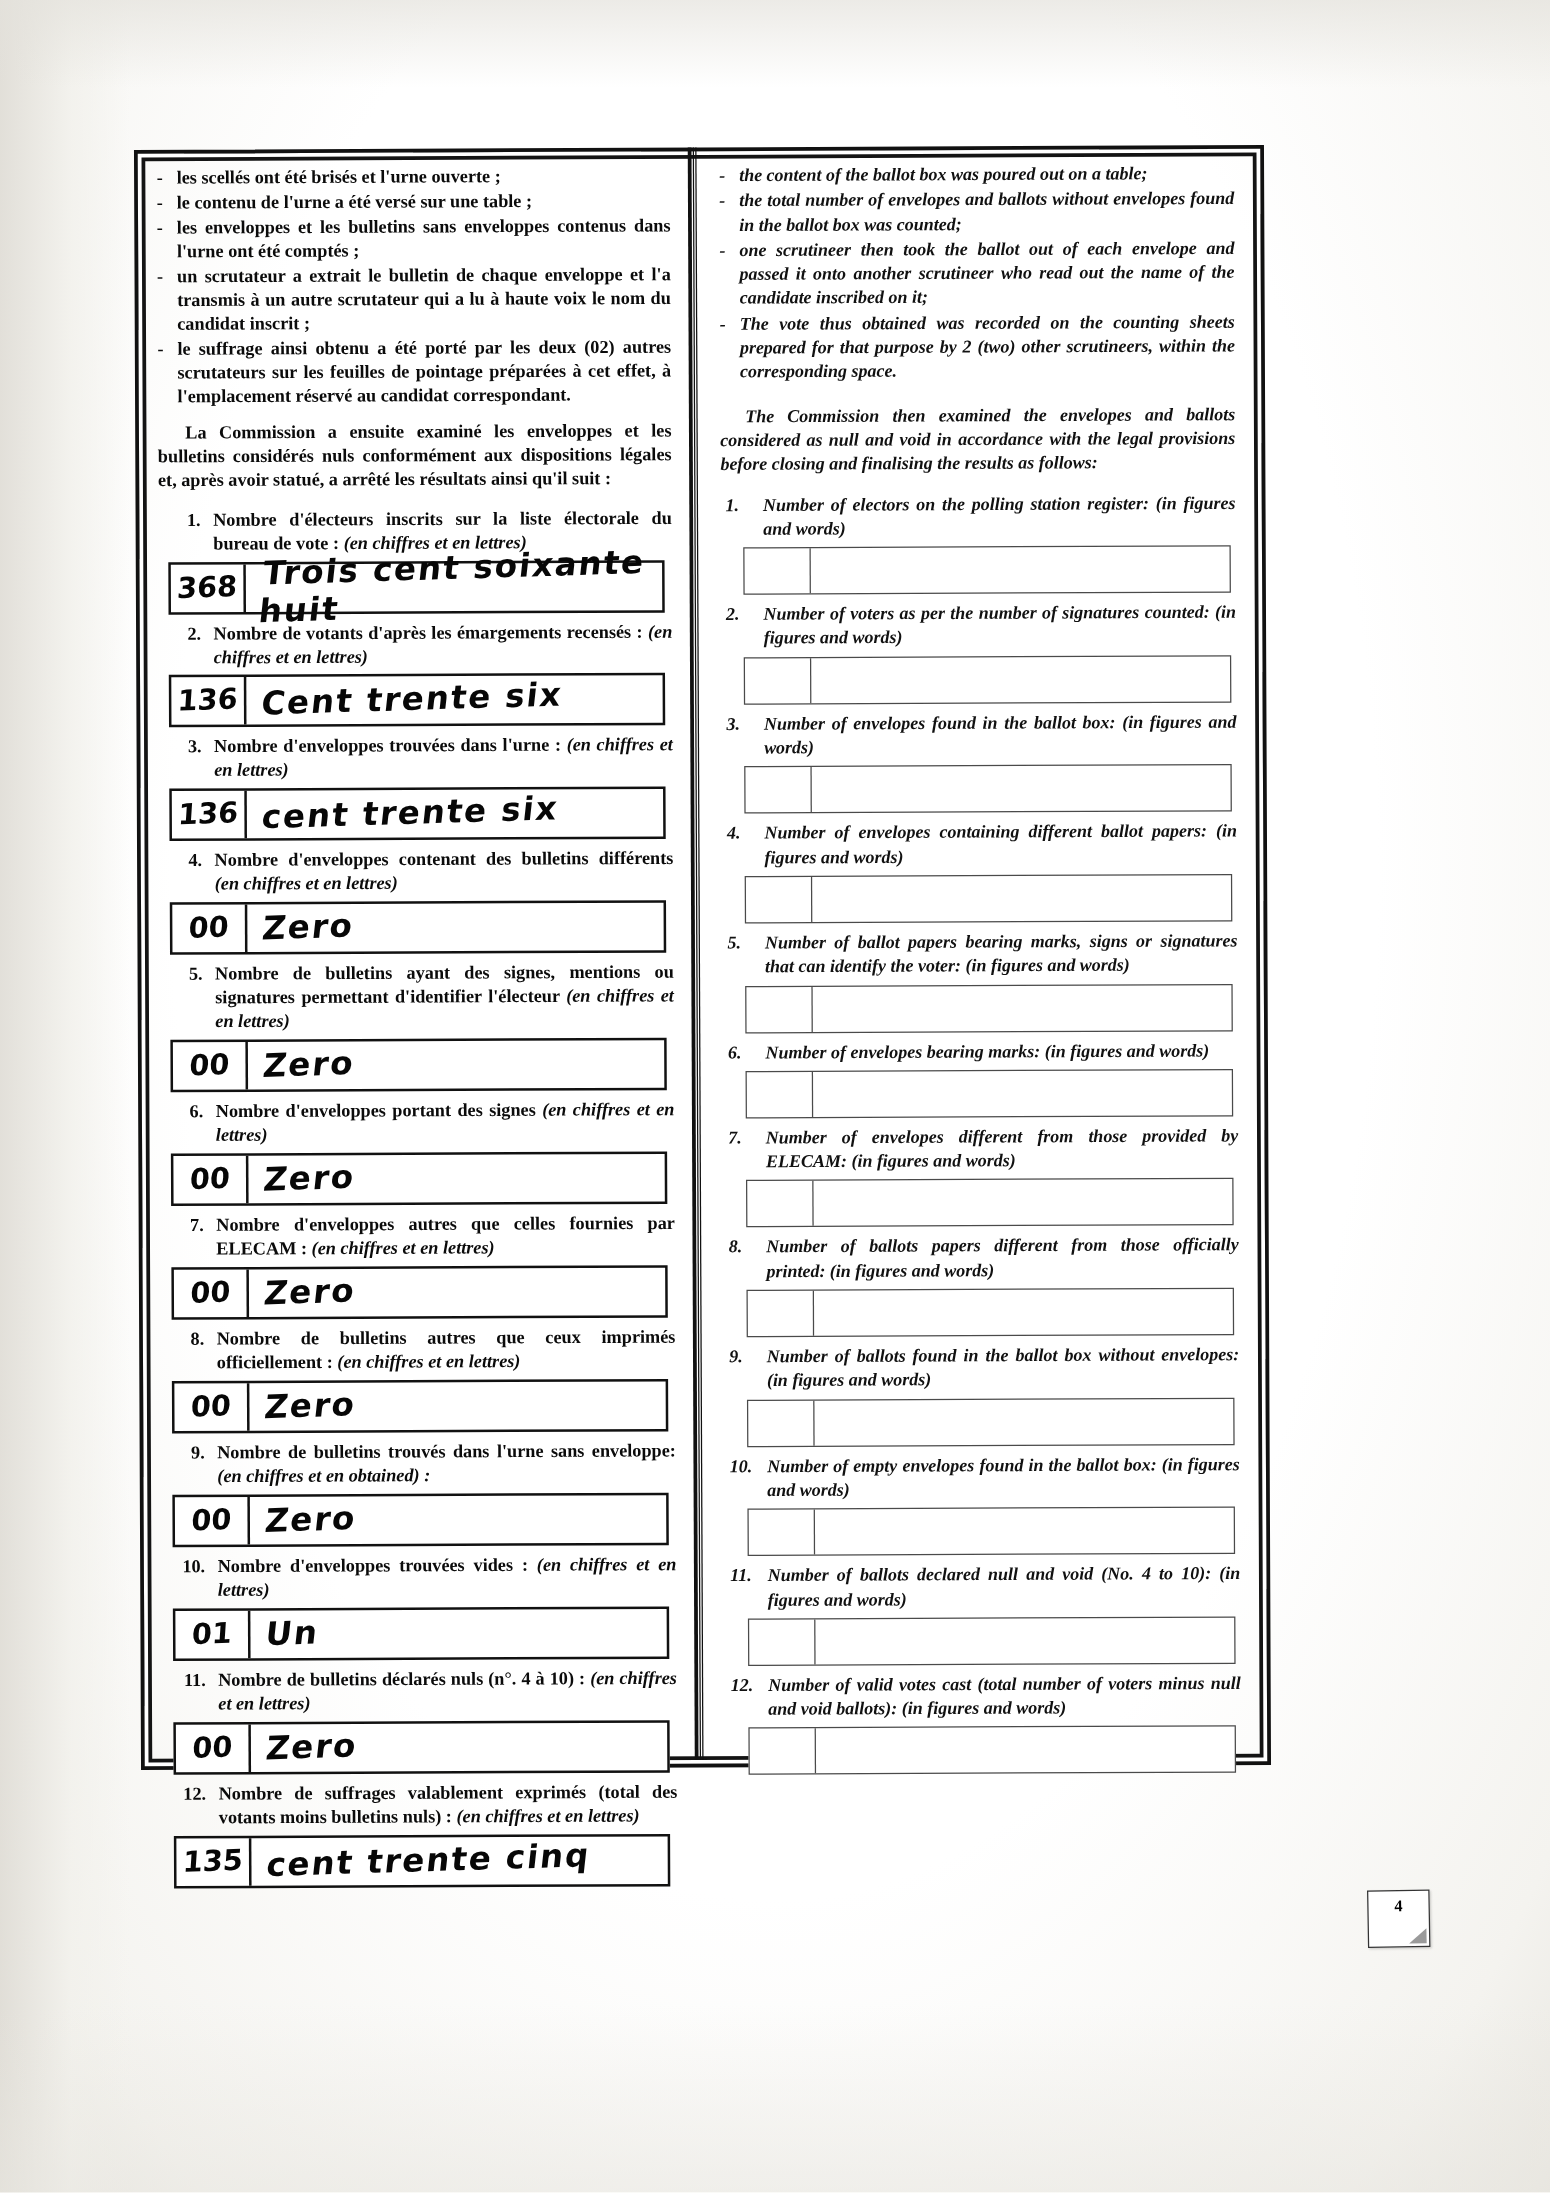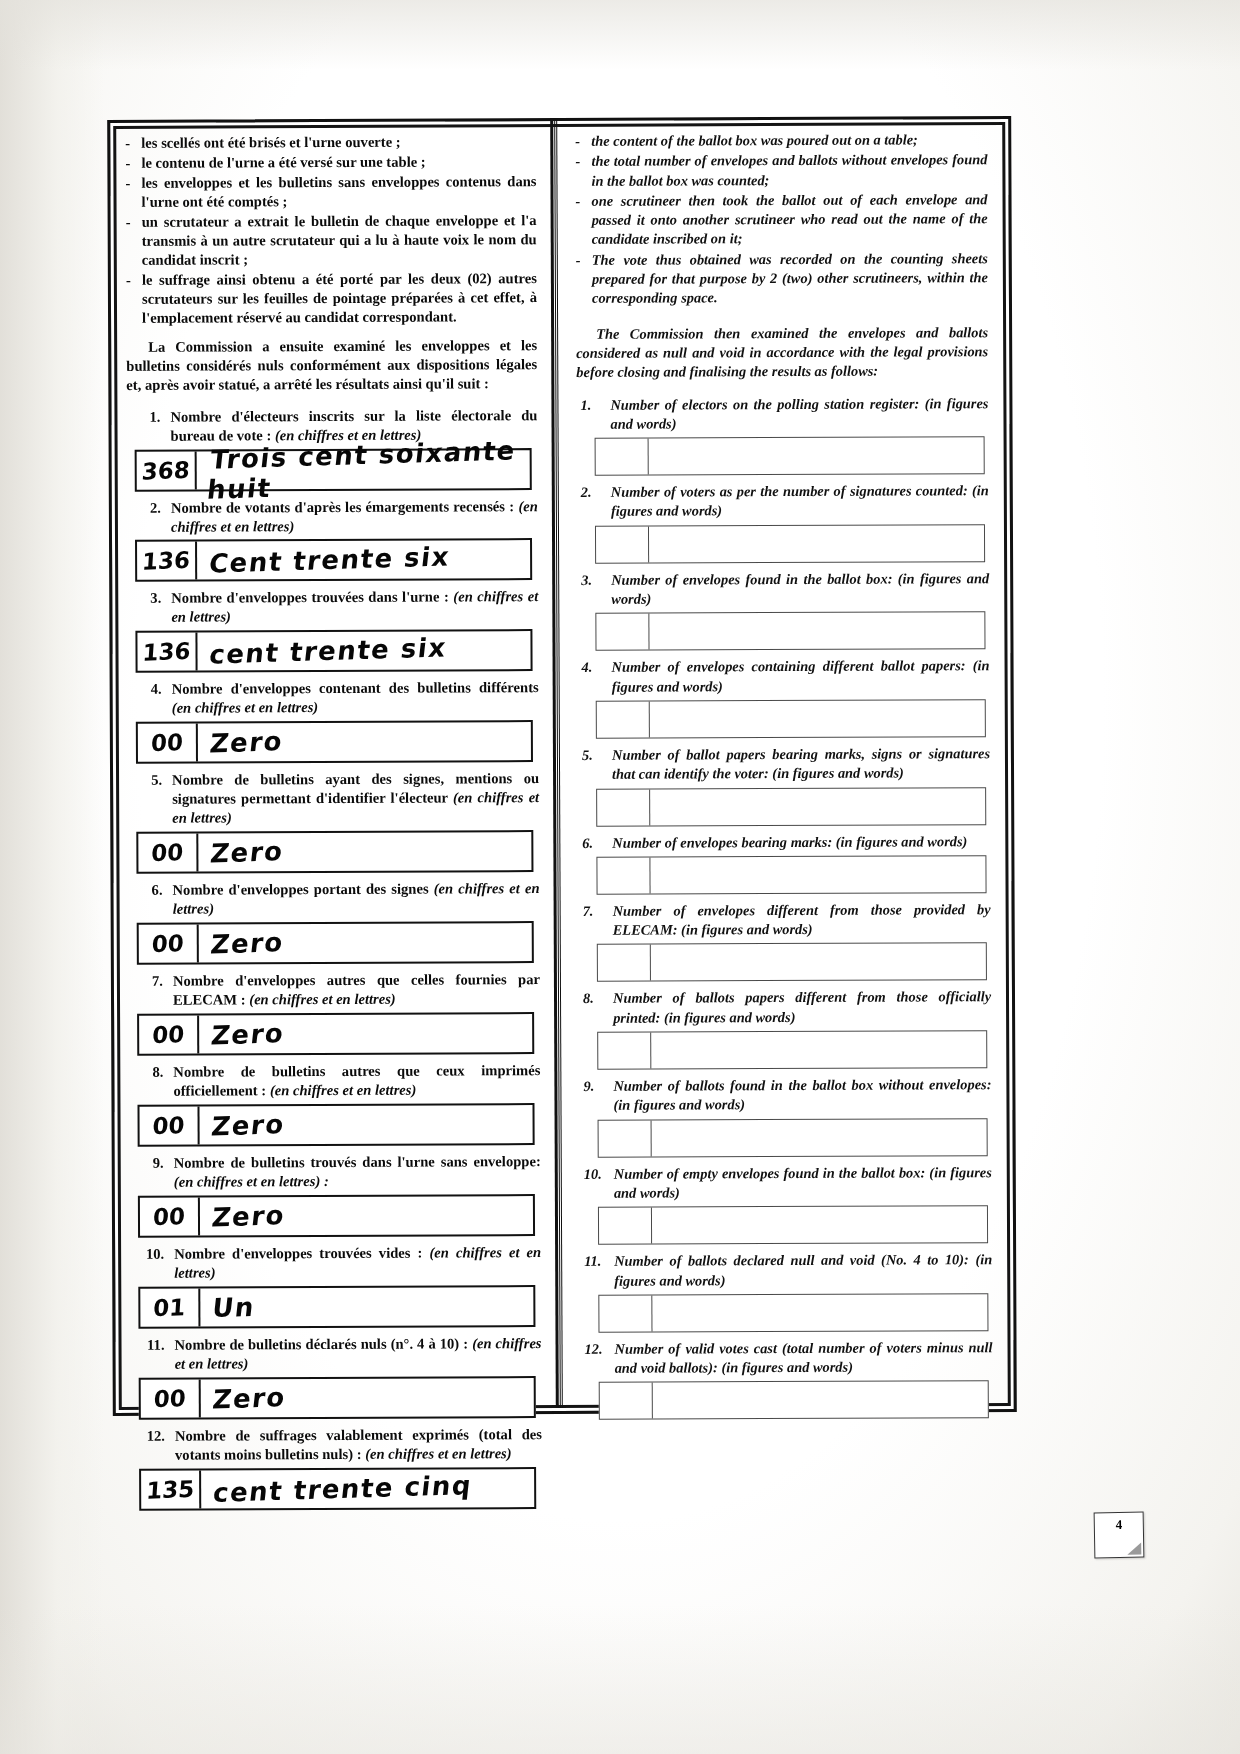--- a/index.html
+++ b/index.html
@@ -284,21 +284,21 @@
               <span class="hand-num">00</span>
             </div>
             <div class="words">
               <span class="hand-words">Zero</span>
             </div>
           </div>
         </div>
         <div class="q">
           <div class="q-row fr">
             <div class="q-num">9.</div>
-            <div class="q-text"><span>Nombre de bulletins trouvés dans l'urne sans enveloppe: </span><span class="hint">(en chiffres et en lettres) :</span></div>
+            <div class="q-text"><span>Nombre de bulletins trouvés dans l'urne sans enveloppe: </span><span class="hint">(en chiffres et en obtained) :</span></div>
           </div>
           <div class="ansbox ansbox-fr">
             <div class="figures">
               <span class="hand-num">00</span>
             </div>
             <div class="words">
               <span class="hand-words">Zero</span>
             </div>
           </div>
         </div>

